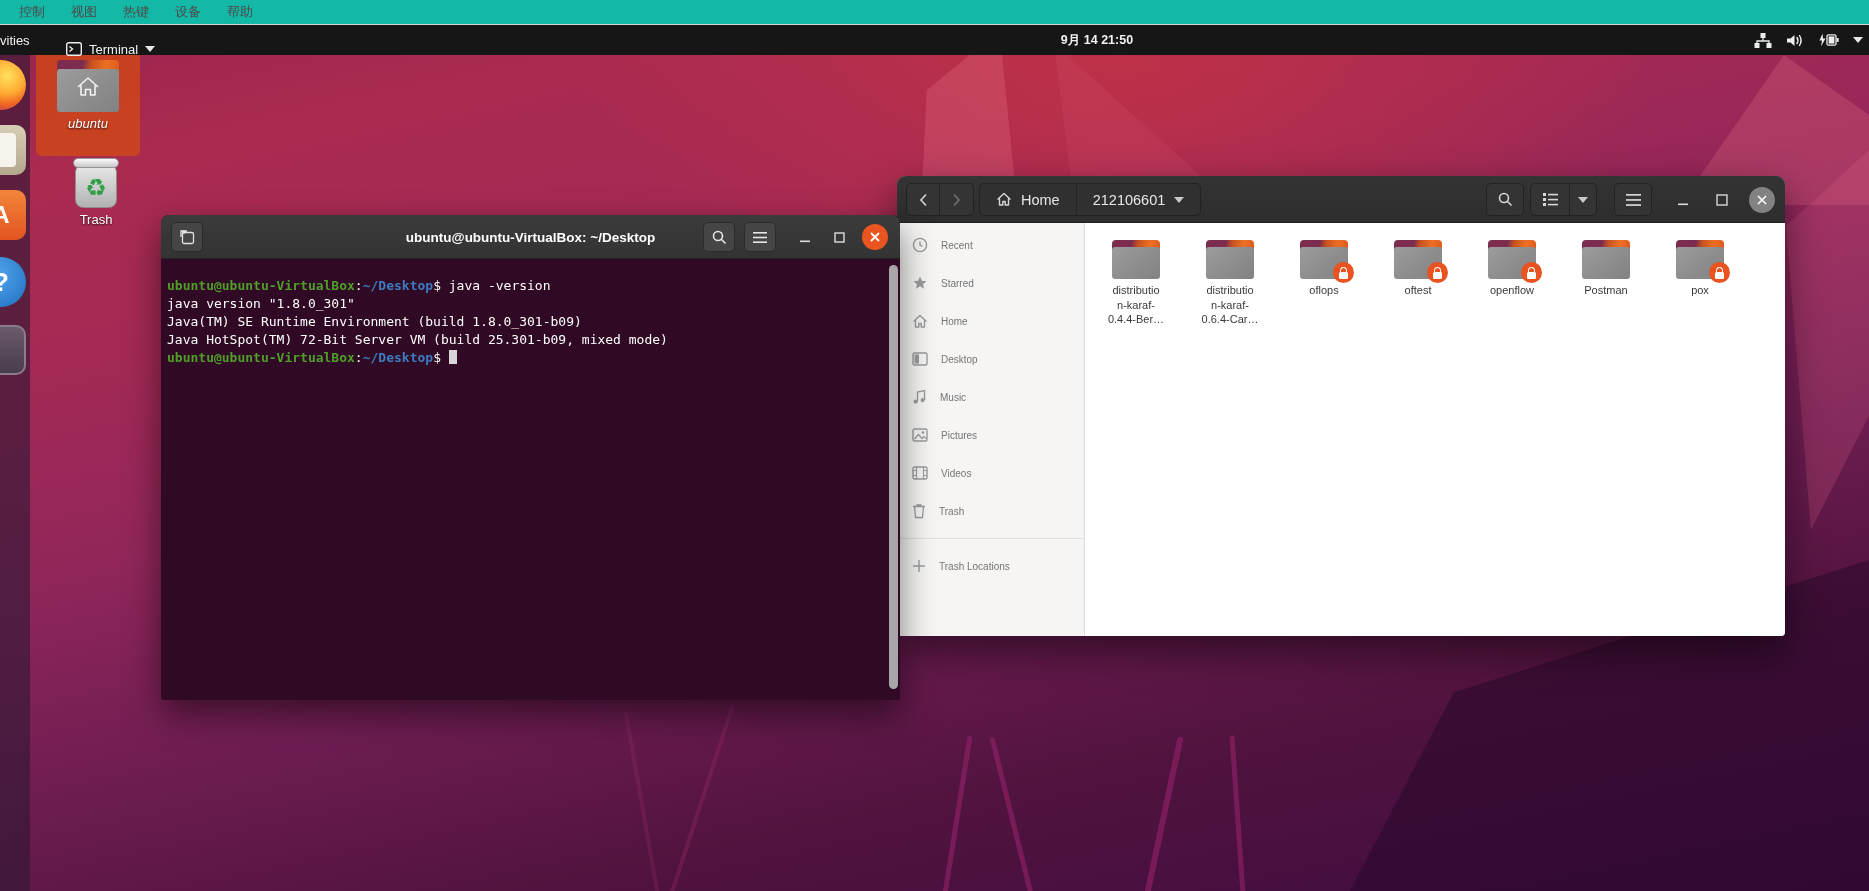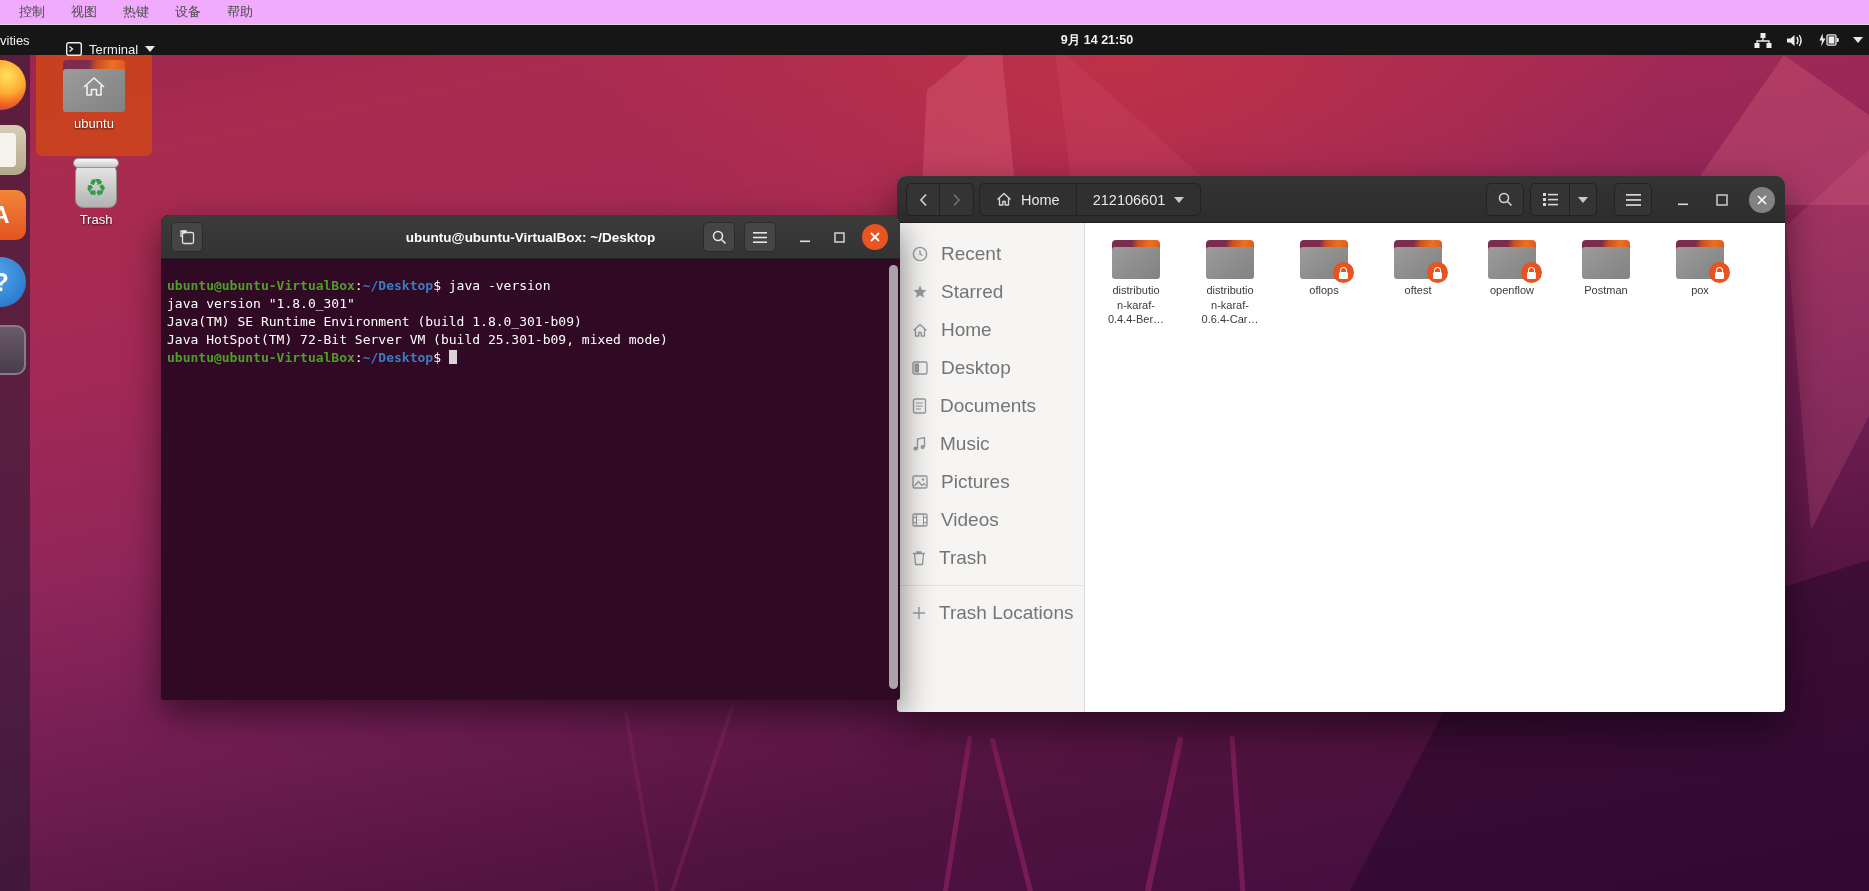--- a/index.html
+++ b/index.html
@@ -25,21 +25,21 @@
         clip-path:polygon(20% 40%, 100% 0%, 100% 100%, 0% 100%); }
   .tentacle { position:absolute; background:rgba(156,35,110,.55); border-radius:3px; }
   .t1 { left:955px; top:735px; width:5px; height:160px; transform:rotate(9deg); }
   .t2 { left:1010px; top:735px; width:5px; height:170px; transform:rotate(-14deg); }
   .t3 { left:1160px; top:735px; width:6px; height:170px; transform:rotate(12deg); }
   .t4 { left:1235px; top:735px; width:5px; height:160px; transform:rotate(-4deg); }
   .t5 { left:700px; top:700px; width:4px; height:200px; transform:rotate(18deg); background:rgba(150,40,105,.35); }
   .t6 { left:640px; top:710px; width:4px; height:190px; transform:rotate(-10deg); background:rgba(150,40,105,.3); }
 
   
-  .vbox-bar { position:absolute; left:0; top:0; width:100%; height:25px; background:#f0abfc;
+  .vbox-bar { position:absolute; left:0; top:0; width:100%; height:25px; background:#14b8a6;
     border-bottom:1px solid #d8d5d2; display:flex; align-items:center; gap:26px; padding-left:19px;
     font-size:13px; color:#4c4c4c; z-index:50; }
   .vbox-item { cursor:default; }
 
   
   .top-bar { position:absolute; left:0; top:25px; width:100%; height:30px; background:#161616;
     color:#f1f1f1; font-size:13px; z-index:50;padding-left:16px; }
   .activities { position:absolute; left:0; top:0; height:30px; display:flex; align-items:center; }
   .app-chip { position:absolute; left:66px; top:0; height:48px; display:flex; align-items:center; gap:7px; }
   .app-chip svg { display:block; }
@@ -55,21 +55,21 @@
   .di-files { top:70px; background:linear-gradient(180deg,#d8cdb6,#b3a78d); }
   .di-files::after { content:""; position:absolute; left:10px; top:8px; width:30px; height:34px; background:#f6f3ec; border-radius:4px; }
   .di-software { top:135px; background:linear-gradient(180deg,#f2863a,#e25420); color:#fff; font-weight:bold;
     display:flex; align-items:center; justify-content:center; font-size:24px; }
   .di-help { top:202px; background:radial-gradient(circle at 40% 35%, #55a5ec, #1d6fc2); border-radius:50%;
     color:#fff; font-weight:bold; display:flex; align-items:center; justify-content:center; font-size:26px; }
   .di-window { top:270px; background:linear-gradient(180deg,#6a5a6a,#4a3c4c); border:2px solid #8a7c8a; }
 
   
   .desk-icon { position:absolute; display:flex; flex-direction:column; align-items:center; z-index:10; }
-  .di-ubuntu { left:36px; top:51px; width:116px; height:105px; background:rgba(201,66,31,.95); border-radius:6px; padding-top:9px; }
+  .di-ubuntu { left:36px; top:51px; width:104px; height:105px; background:rgba(201,66,31,.95); border-radius:6px; padding-top:9px;font-style:italic; }
   .di-trash  { left:58px; top:158px; width:76px; }
   .desk-label { color:#fff; font-size:13px; margin-top:4px; text-shadow:0 1px 2px rgba(0,0,0,.8); }
 
   
   .folder-ic { position:relative; }
   .folder-back { position:absolute; left:0; top:0; width:100%; height:82%; border-radius:4px 4px 0 0;
     background:linear-gradient(100deg, #7c2d4f 0%, #7c2d4f 38%, #c8511f 50%, #ec7024 72%, #d7511b 100%); }
   .folder-front { position:absolute; left:0; bottom:0; width:100%; height:82%; border-radius:3px;
     background:linear-gradient(140deg, #9c9c9c 0%, #8d8d8d 55%, #828282 100%); }
   .emblem { position:absolute; right:-6px; bottom:-4px; width:21px; height:21px; border-radius:50%;
@@ -98,21 +98,21 @@
 
   .term-body { position:relative; height:441px; padding:18px 6px; font-family:"DejaVu Sans Mono", monospace;
     font-size:13px; line-height:18px; color:#ffffff; }
   .term-line { white-space:pre; }
   .p-user { color:#4f9e28; font-weight:bold; }
   .p-path { color:#3d7cc2; font-weight:bold; }
   .cursor { display:inline-block; width:8px; height:14px; background:#d9d4d7; vertical-align:-2px; margin-left:8px; }
   .term-scroll { position:absolute; right:2px; top:6px; width:9px; height:424px; border-radius:5px; background:#a9a4a7; }
 
   
-  .files { position:absolute; left:897px; top:176px; width:888px; height:536px; z-index:25;
+  .files { position:absolute; left:897px; top:176px; width:888px; height:460px; z-index:25;
     border-radius:9px 9px 4px 4px; box-shadow:0 16px 38px rgba(0,0,0,.5); overflow:hidden; background:#14b8a6; }
   .files-header { position:relative; height:47px; background:linear-gradient(#343434,#2d2d2d);
     border-bottom:1px solid #1f1f1f; }
   .nav-group { position:absolute; left:9px; top:7px; display:flex; }
   .nav-btn { width:34px; height:33px; background:#343434; border:1px solid #222; display:flex;
     align-items:center; justify-content:center; }
   .nav-btn:first-child { border-radius:5px 0 0 5px; }
   .nav-btn:last-child { border-radius:0 5px 5px 0; border-left:none; }
   .path-bar { position:absolute; left:82px; top:7px; height:33px; display:flex; border:1px solid #222;
     border-radius:5px; background:#303030; color:#e6e6e6; font-size:14.5px; }
@@ -120,21 +120,21 @@
   .path-seg + .path-seg { border-left:1px solid #242424; }
   .files-ctrls { position:absolute; right:10px; top:7px; height:33px; display:flex; align-items:center; }
   .fbtn { height:33px; background:#343434; border:1px solid #222; display:flex; align-items:center; justify-content:center; }
   .search-btn { width:38px; border-radius:5px; }
   .view-group { display:flex; margin-left:6px; }
   .view-btn { width:40px; border-radius:5px 0 0 5px; }
   .view-caret { width:27px; border-radius:0 5px 5px 0; border-left:none; }
   .menu-btn { width:38px; border-radius:5px; margin-left:17px; }
 
   .files-body { display:flex; height:516px; }
-  .sidebar { width:188px; background:#f6f5f4; border-right:1px solid #dcdcdc; padding-top:12px; font-size:19px; color:#757575; }
+  .sidebar { width:188px; background:#f6f5f4; border-right:1px solid #dcdcdc; padding-top:3px; font-size:10px; color:#757575; }
   .side-item { height:38px; display:flex; align-items:center; gap:13px; padding-left:15px; cursor:default; }
   .side-item svg { flex:0 0 auto; }
   .side-sep { height:1px; background:#e2e0de; margin:8px 0; }
   .content { flex:1; position:relative; background:#ffffff; padding:17px 0 0 4px; display:flex; align-items:flex-start; }
   .fcell { width:94px; display:flex; flex-direction:column; align-items:center; }
   .fcell .folder-ic { width:48px; height:39px; }
   .fname { margin-top:4px; font-size:11px; color:#3a3a3a; text-align:center; white-space:pre-line; line-height:14.5px; }
 
   svg { display:block; }
 </style>
@@ -319,27 +319,20 @@
       </div>
       <div class="side-item">
         <svg width="16" height="14" viewBox="0 0 16 14">
           <rect x="1" y="1" width="14" height="12" rx="1.5" fill="none" stroke="#9b9b9b" stroke-width="1.4"></rect>
             <rect x="2.5" y="2.5" width="4.5" height="9" fill="#9b9b9b"></rect>
         </svg>
         <span>Desktop</span>
       </div>
       <div class="side-item">
         <svg width="15" height="16" viewBox="0 0 15 16">
-          <rect x="1.5" y="1" width="12" height="14" rx="1.5" fill="none" stroke="#9b9b9b" stroke-width="1.4"></rect>
-          <path d="M4 5 H11 M4 8 H11 M4 11 H9" stroke="#9b9b9b" stroke-width="1.2"></path>
-        </svg>
-        <span>Documents</span>
-      </div>
-      <div class="side-item">
-        <svg width="15" height="16" viewBox="0 0 15 16">
           <path d="M5.5 12.5 V3 L12.5 1.5 V11" fill="none" stroke="#9b9b9b" stroke-width="1.4"></path>
           <circle cx="3.6" cy="12.6" r="2.1" fill="#9b9b9b"></circle>
             <circle cx="10.6" cy="11.1" r="2.1" fill="#9b9b9b"></circle>
         </svg>
         <span>Music</span>
       </div>
       <div class="side-item">
         <svg width="16" height="14" viewBox="0 0 16 14">
           <rect x="1" y="1" width="14" height="12" rx="1.5" fill="none" stroke="#9b9b9b" stroke-width="1.4"></rect>
           <circle cx="11" cy="4.5" r="1.3" fill="#9b9b9b"></circle>

